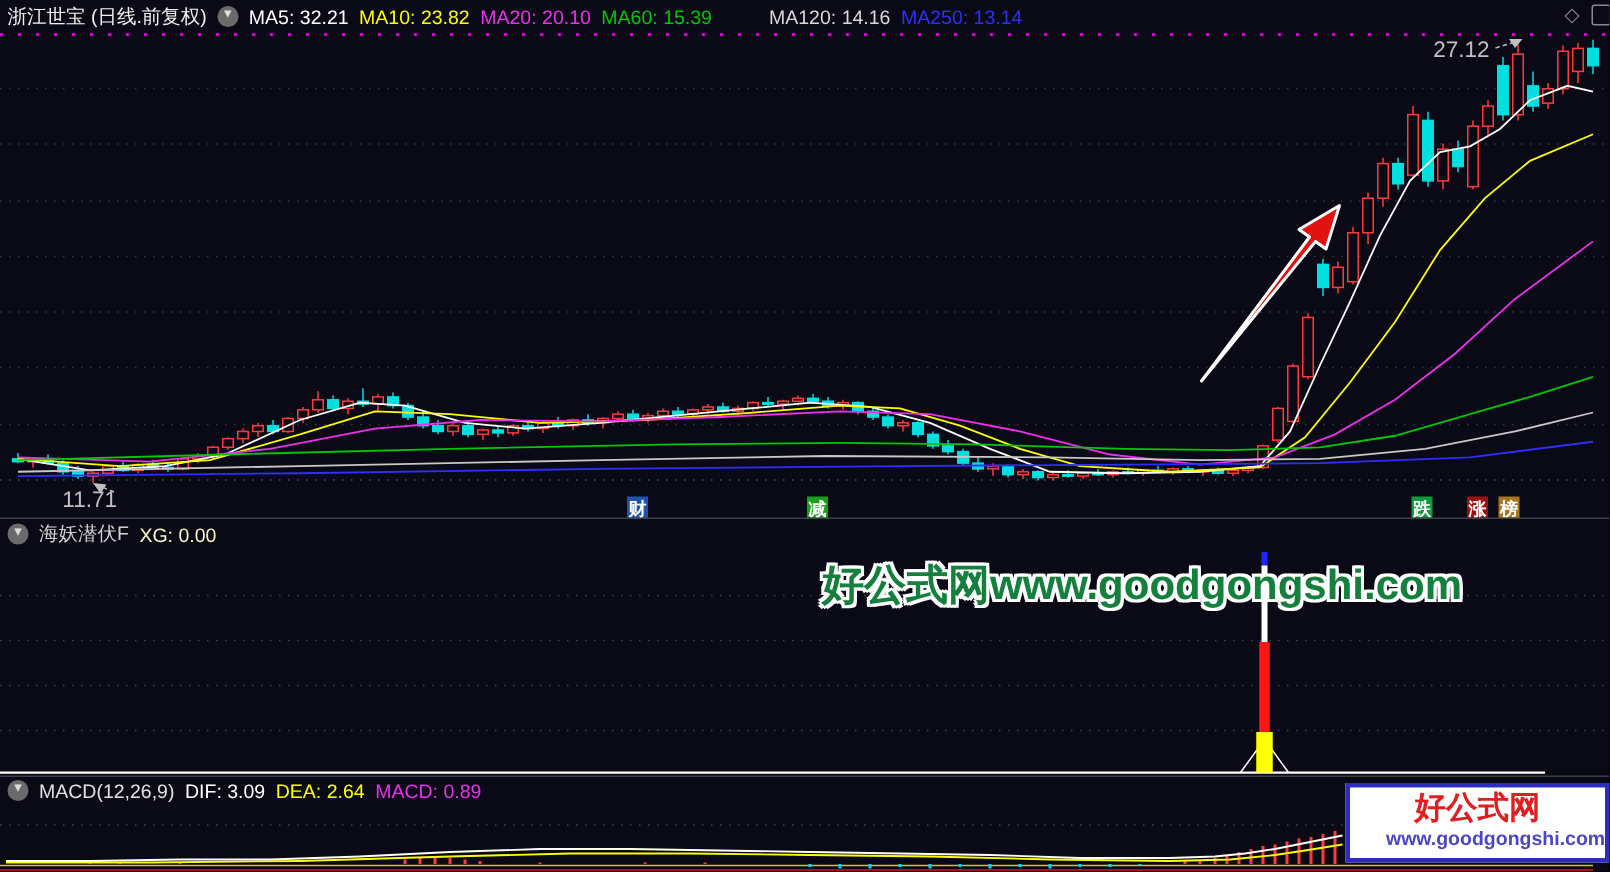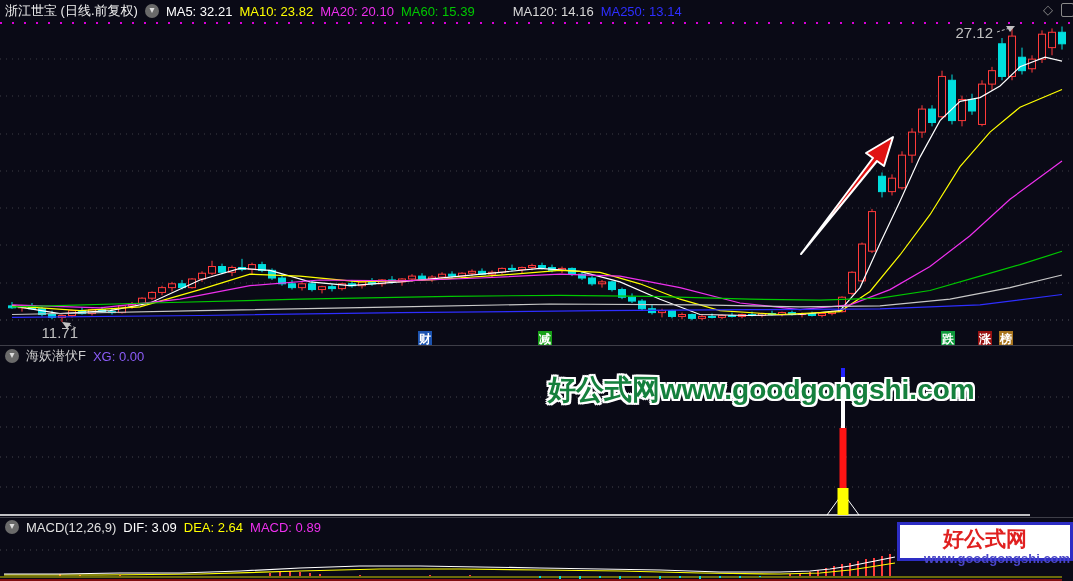--- a/index.html
+++ b/index.html
@@ -18,21 +18,21 @@
   
   .panel{position:absolute;left:0;width:1073px;}
   .sep{position:absolute;left:0;width:1073px;height:1px;background:#3e3e48;z-index:4;}
   .phead{position:absolute;left:0;width:1073px;display:flex;align-items:center;gap:7px;
          padding-left:5px;font-size:13px;z-index:5;}
   svg{position:absolute;left:0;top:0;}
   .watermark{position:absolute;left:548px;top:371px;font-size:28px;font-weight:bold;color:#15803d;
              white-space:nowrap;z-index:5;letter-spacing:0px;
              text-shadow:-2px 0 0 #fff,2px 0 0 #fff,0 -2px 0 #fff,0 2px 0 #fff,
                          -2px -2px 0 #fff,2px -2px 0 #fff,-2px 2px 0 #fff,2px 2px 0 #fff;}
-  .logo{position:absolute;left:897px;top:522px;width:176px;height:39px;background:#fff;
+  .logo{position:absolute;left:897px;top:522px;width:176px;height:53px;background:#fff;
         border:3px solid #2d2dc4;box-sizing:border-box;text-align:center;z-index:10;}
   .logo .l1{color:#e02020;font-weight:bold;font-size:21px;line-height:25px;margin-top:1px;}
   .logo .l2{color:#4a46c8;font-weight:bold;font-size:13px;line-height:16px;padding-left:24px;}
 </style>
 </head>
 <body>
 
 <div class="screen">
 
   <div class="topbar">
@@ -302,21 +302,21 @@
         <text x="78" y="316" text-anchor="end" font-size="15" fill="#c0c0c0">11.71</text>
         <line x1="76" y1="306" x2="64" y2="301" stroke="#c0c0c0" stroke-width="1" stroke-dasharray="3 2"></line>
         <path d="M62,300 L71,301 L67,307 Z" fill="#c0c0c0"></path>
       </svg>
   </div>
   <div class="sep" style="top:345px;"></div>
 
   <div class="phead" style="top:346px;height:20px;">
     <span class="chev">▾</span>
     <span style="color:#d0d0d0;">海妖潜伏F</span>
-    <span style="color:#8b5cf6;">XG: 0.00</span>
+    <span style="color:#fef9c3;">XG: 0.00</span>
   </div>
 
   <div class="panel" style="top:366px;height:152px;">
     <svg id="p2Svg" width="1073" height="152">
         <line x1="0" y1="31" x2="1073" y2="31" stroke="#45454d" stroke-width="1" stroke-dasharray="1 5"></line>
         <line x1="0" y1="61" x2="1073" y2="61" stroke="#45454d" stroke-width="1" stroke-dasharray="1 5"></line>
         <line x1="0" y1="91" x2="1073" y2="91" stroke="#45454d" stroke-width="1" stroke-dasharray="1 5"></line>
         <line x1="0" y1="121" x2="1073" y2="121" stroke="#45454d" stroke-width="1" stroke-dasharray="1 5"></line>
         <line x1="0" y1="149" x2="1030" y2="149" stroke="#fff" stroke-width="1.5"></line>
         <polyline points="827,149 843,127 859,149" fill="none" stroke="#fff" stroke-width="1"></polyline>

